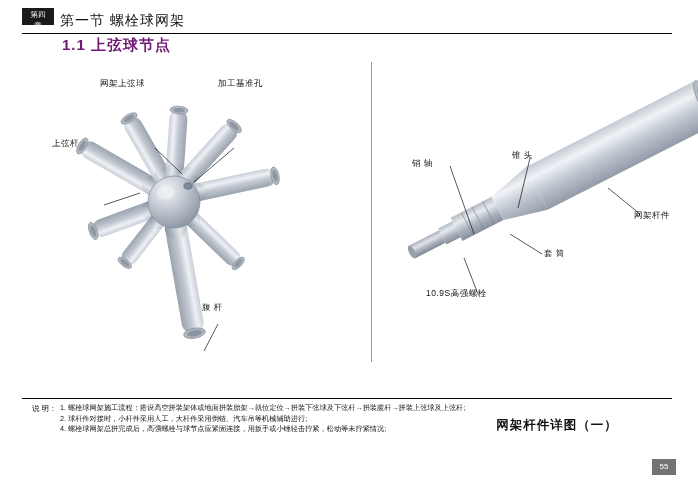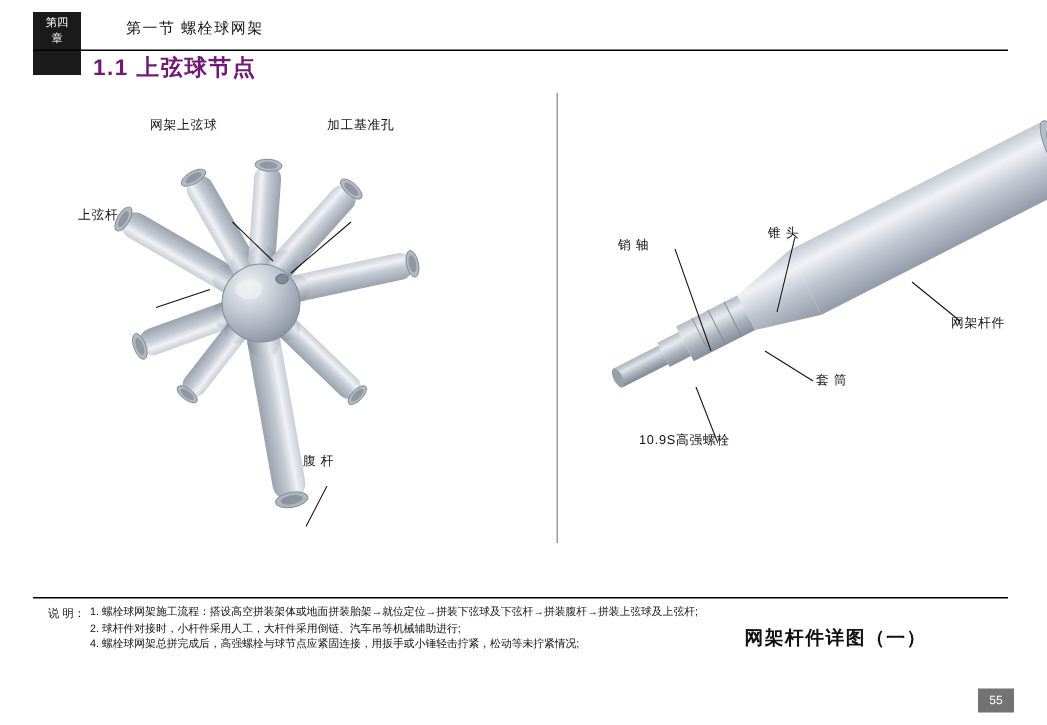--- a/index.html
+++ b/index.html
@@ -28,39 +28,38 @@
     left: 22px;
     top: 8px;
     width: 650px;
     height: 24px;
   }
   .chapter-tab {
     position: absolute;
     left: 0;
     top: 0;
     width: 32px;
-    height: 42px;
+    height: 17px;
     background: #1a1a1a;
     color: #fff;
     font-size: 7.5px;
     line-height: 11px;
     text-align: center;
     padding-top: 1px;
     box-sizing: border-box;
     letter-spacing: 0px;
   }
   .chapter-tab span { display: block; }
   .header-title {
     position: absolute;
     left: 38px;
     top: 4px;
-    font-size: 10px;
+    font-size: 14px;
     color: #111;
     letter-spacing: 1px;
-    margin-left: 24px;
   }
   .header-rule {
     position: absolute;
     left: 22px;
     top: 33px;
     width: 650px;
     height: 1px;
     background: #000;
   }
 

